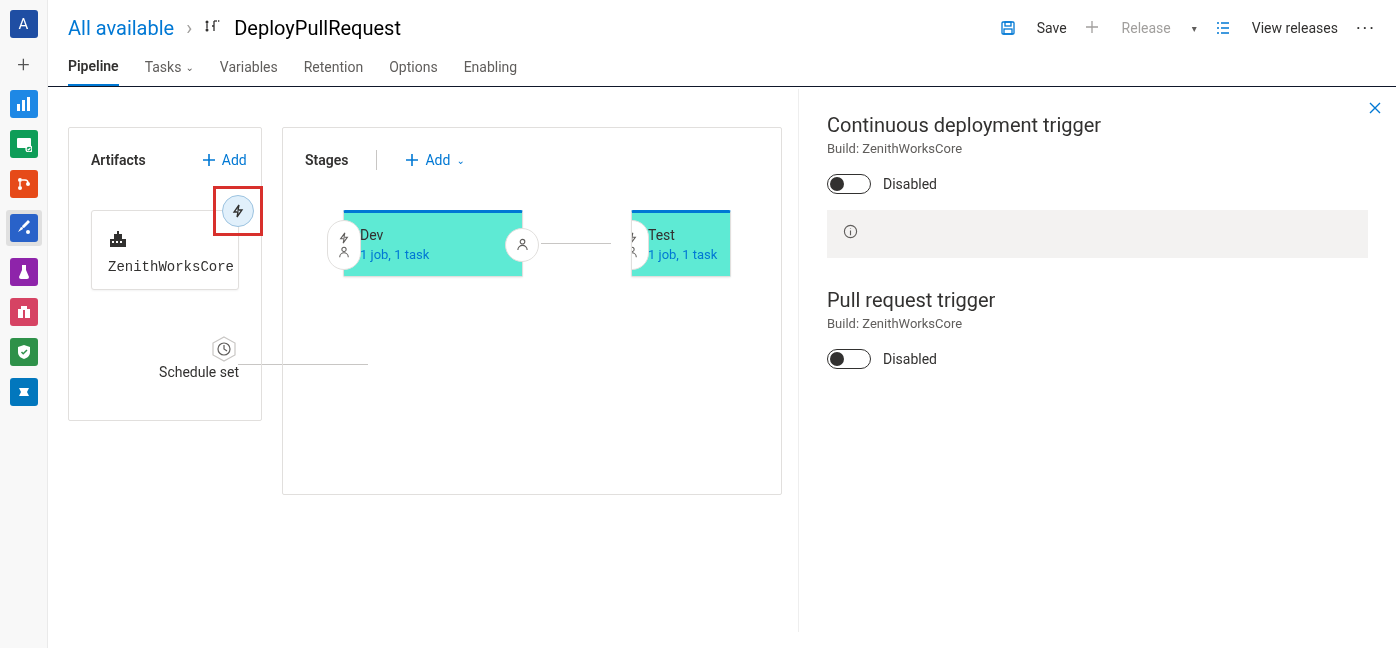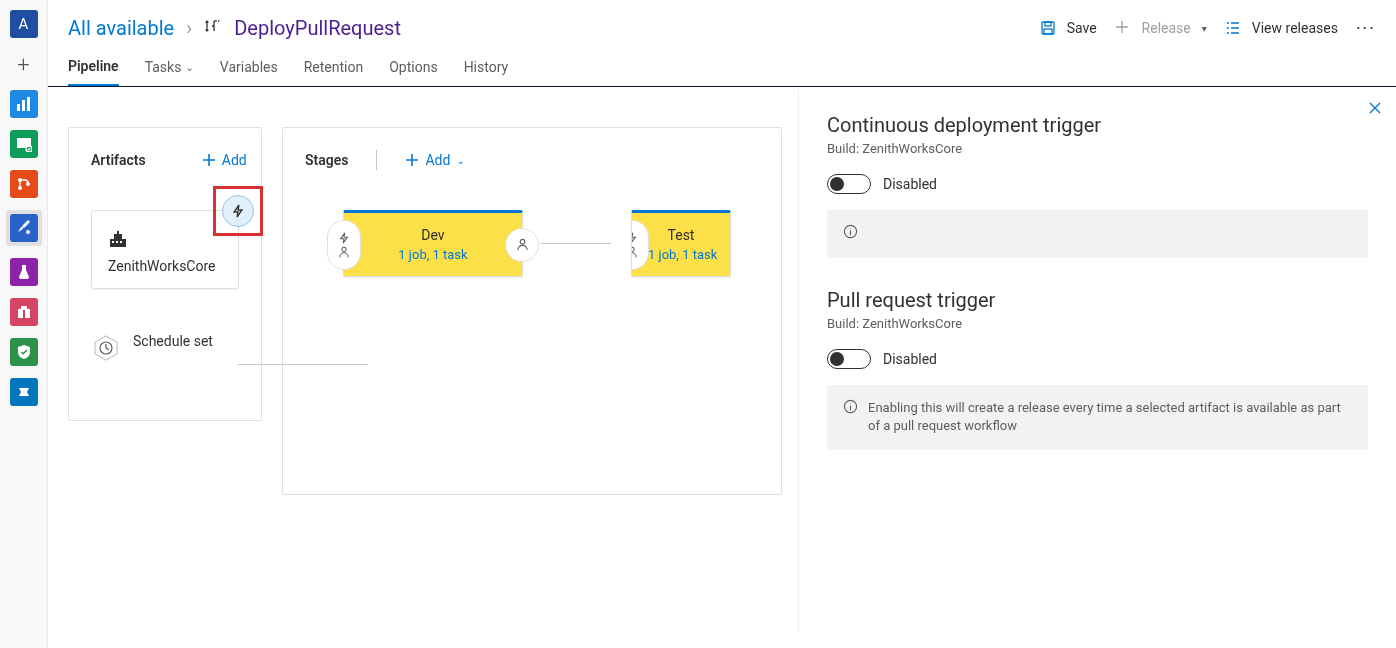--- a/index.html
+++ b/index.html
@@ -55,31 +55,31 @@
   }
   .breadcrumb {
     display: flex;
     align-items: center;
     gap: 12px;
     font-size: 20px;
   }
   .bc-link { color: #0078d4; cursor: pointer; }
   .bc-sep { color: #a19f9d; }
   .bc-icon { color: #323130; }
-  .bc-current { color: #4c1d95; }
+  .bc-current { color: #000000; }
 
   .header-actions {
     margin-left: auto;
     display: flex;
     align-items: center;
     gap: 18px;
     font-size: 14px;
     color: #323130;
   }
-  .header-action { display: flex; align-items: center; gap: 11px; cursor: pointer; }
+  .header-action { display: flex; align-items: center; gap: 21px; cursor: pointer; }
   .header-action.disabled { color: #a19f9d; cursor: default; }
   .header-icon { width: 16px; height: 16px; display:inline-block; }
   .ellipsis { font-size: 18px; color: #323130; letter-spacing: 2px; cursor: pointer; }
 
   
   .tabs {
     display: flex;
     gap: 26px;
     padding: 0 20px;
     border-bottom: 1px solid #0f172a;
@@ -117,20 +117,21 @@
   }
   .add-link { color: #0078d4; font-weight: 400; display: flex; align-items: center; gap: 6px; cursor: pointer;}
 
   .artifact-card {
     border: 1px solid #e1dfdd;
     border-radius: 3px;
     padding: 20px 16px 14px 16px;
     position: relative;
     box-shadow: 0 1px 2px rgba(0,0,0,0.05);
     background: #fff;
+    font-family: Liberation Mono, monospace;
   }
   .artifact-icon { color: #323130; margin-bottom: 6px; }
   .artifact-name { font-size: 14px; }
   .trigger-badge {
     position: absolute;
     right: -16px; top: -16px;
     width: 32px; height: 32px;
     border-radius: 50%;
     background: #e1f0fb;
     border: 1px solid #9cc3e0;
@@ -139,47 +140,47 @@
   }
   .trigger-highlight {
     position: absolute;
     right: -25px; top: -25px;
     width: 50px; height: 50px;
     border: 3px solid #d8302c;
     pointer-events: none;
   }
 
   .schedule-row {
-    display: flex; align-items: flex-start; gap: 12px;
+    display: flex; align-items: flex-end; 
     margin-top: 44px;
     font-size: 14px;
+    flex-direction: column;
   }
   .hexagon {
     width: 30px; height: 30px;
     display:flex; align-items:center; justify-content:center;
     color:#605e5c;
   }
 
   
   .stages-panel { flex: 1; height: 368px; max-width: 500px; position: relative; }
   .stages-flow {
     display: flex;
     align-items: center;
     position: relative;
   }
   .stage-card {
     border: 1px solid #e1dfdd;
     border-top: 3px solid #0078d4;
     border-radius: 2px;
-    background: #fde047;
+    background: #5eead4;
     box-shadow: 0 1px 2px rgba(0,0,0,0.07);
     width: 180px;
     position: relative;
     margin-left: 38px;
-    text-align: center;
   }
   .stage-body { padding: 14px 16px; }
   .stage-name { font-size: 14px; margin-bottom: 4px; }
   .stage-sub { font-size: 13px; color: #0078d4; cursor: pointer; }
   .stage-pre {
     position: absolute;
     left: -17px; top: 50%; transform: translateY(-50%);
     width: 34px; height: 50px;
     background: #fff;
     border: 1px solid #e1dfdd;
@@ -367,21 +368,21 @@
 
   <div class="tabs">
     <div class="tab active">Pipeline</div>
     <div class="tab">
       <span>Tasks</span>
       <span class="chev">⌄</span>
     </div>
     <div class="tab">Variables</div>
     <div class="tab">Retention</div>
     <div class="tab">Options</div>
-    <div class="tab">History</div>
+    <div class="tab">Enabling</div>
   </div>
 
   <div class="canvas">
 
     <div class="connector-first"></div>
 
     <div class="panel artifacts-panel">
       <div class="panel-header">
         <span>Artifacts</span>
         <span class="divider-v"></span>
@@ -508,24 +509,15 @@
     </div>
 
     <h2 class="section-title">Pull request trigger</h2>
     <div class="section-sub">Build: ZenithWorksCore</div>
     <div class="toggle-row">
       <div class="toggle">
           <div class="toggle-knob"></div>
         </div>
       <span class="toggle-label">Disabled</span>
     </div>
-    <div class="info-box">
-      <span class="info-icon">
-        <svg width="15" height="15" viewBox="0 0 16 16" fill="none" stroke="#605e5c" stroke-width="1.2">
-            <circle cx="8" cy="8" r="6.5"></circle>
-            <path d="M8 7v5M8 4.5v.5"></path>
-          </svg>
-      </span>
-      <span>Enabling this will create a release every time a selected artifact is available as part of a pull request workflow</span>
-    </div>
   </div>
 
 </div>
 
 </body></html>

